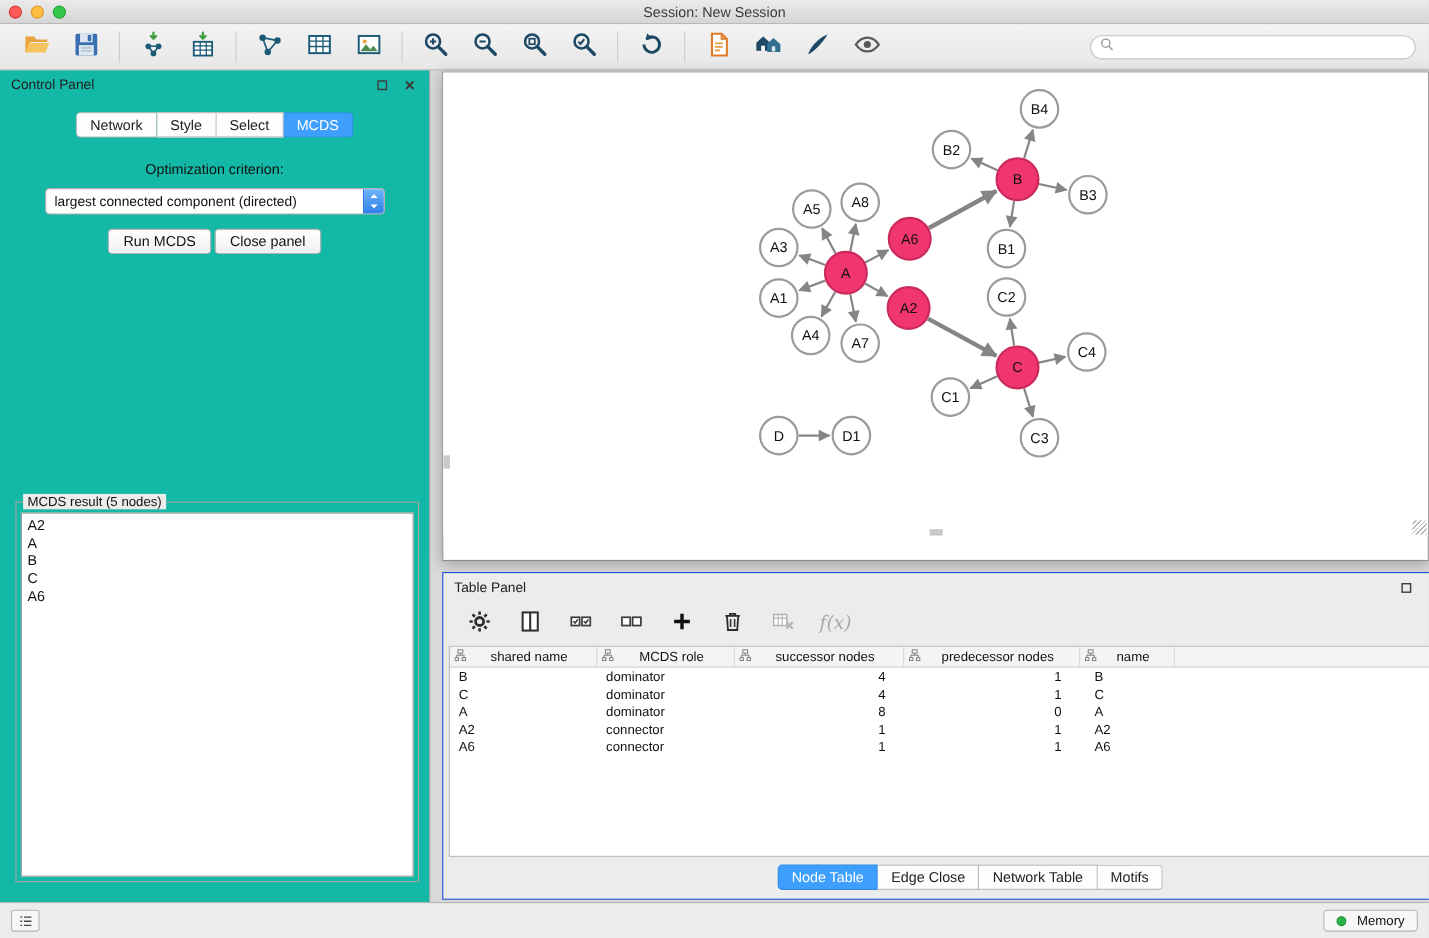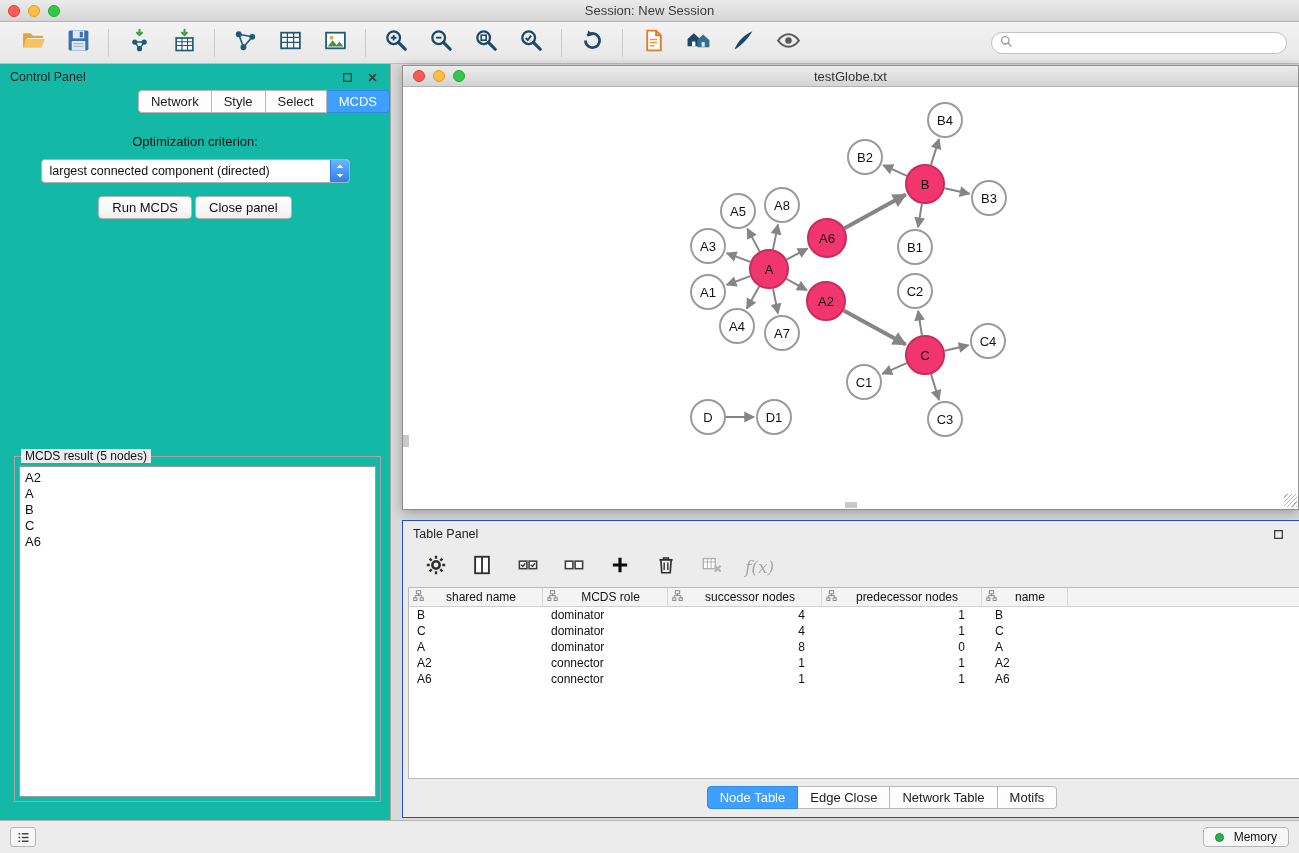--- a/index.html
+++ b/index.html
@@ -27,21 +27,21 @@
   .search { margin-left:auto; width:296px; height:22px; border:1px solid #c2c2c2; border-radius:12px;
     background:#fff; display:flex; align-items:center; padding:0 8px; gap:5px; }
   .search input { border:none; outline:none; flex:1; font-size:12px; background:transparent; font-family:"Liberation Sans",sans-serif; }
 
   
   .control-panel { position:absolute; left:0; top:64px; width:391px; height:756px;
     background:#14b8a6; border-right:1px solid #a8a8a8; }
   .panel-header { height:26px; display:flex; align-items:center; padding:0 10px; font-size:12.5px; color:#222; }
   .panel-header .spacer { flex:1; }
   .panel-icon { width:16px; height:16px; display:flex; align-items:center; justify-content:center; margin-left:9px; cursor:pointer; }
-  .cp-tabs { display:flex; justify-content:flex-end; margin-top:0; }
+  .cp-tabs { display:flex; justify-content:center; margin-top:12px; }
   .seg-tab { font-size:13px; padding:3px 12px; background:#fdfdfd; border:1px solid #b9b9b9; border-left:none;
     color:#222; cursor:pointer; }
   .seg-tab:first-child { border-left:1px solid #b9b9b9; border-radius:4px 0 0 4px; }
   .seg-tab:last-child { border-radius:0 4px 4px 0; }
   .seg-tab.active { background:#3e9ffe; border-color:#2f8bea; color:#fff; }
   .opt-label { text-align:center; font-size:13px; margin-top:21px; color:#111; }
   .dropdown { margin:10px auto 0; width:309px; height:24px; background:#fff; border:1px solid #b0b0b0;
     border-radius:4px; display:flex; align-items:center; cursor:pointer; overflow:hidden; }
   .dropdown .val { flex:1; font-size:12.5px; padding-left:8px; white-space:nowrap; overflow:hidden; color:#111; }
   .dropdown .stepper { width:19px; height:24px; background:linear-gradient(#72b7fc,#2a7de8);
@@ -292,28 +292,20 @@
           <div class="result-item">A2</div>
           <div class="result-item">A</div>
           <div class="result-item">B</div>
           <div class="result-item">C</div>
           <div class="result-item">A6</div>
         </div>
     </div>
   </div>
 
   <div class="network-window">
-    <div class="nw-titlebar">
-      <div class="traffic">
-        <span class="tl red"></span>
-        <span class="tl yellow"></span>
-        <span class="tl green"></span>
-      </div>
-      <span>testGlobe.txt</span>
-    </div>
     <div class="nw-content">
       <svg class="net" id="net-svg" viewBox="0 0 895 422" width="895" height="422">
         <defs>
           <marker id="arrow" viewBox="0 0 12 12" refX="10" refY="6" markerWidth="13" markerHeight="13" orient="auto" markerUnits="userSpaceOnUse">
             <path d="M1 1L11 6L1 11z" fill="#858585"></path>
           </marker>
           <marker id="arrow-b" viewBox="0 0 12 12" refX="10" refY="6" markerWidth="17" markerHeight="17" orient="auto" markerUnits="userSpaceOnUse">
             <path d="M1 1L11 6L1 11z" fill="#858585"></path>
           </marker>
         </defs>

